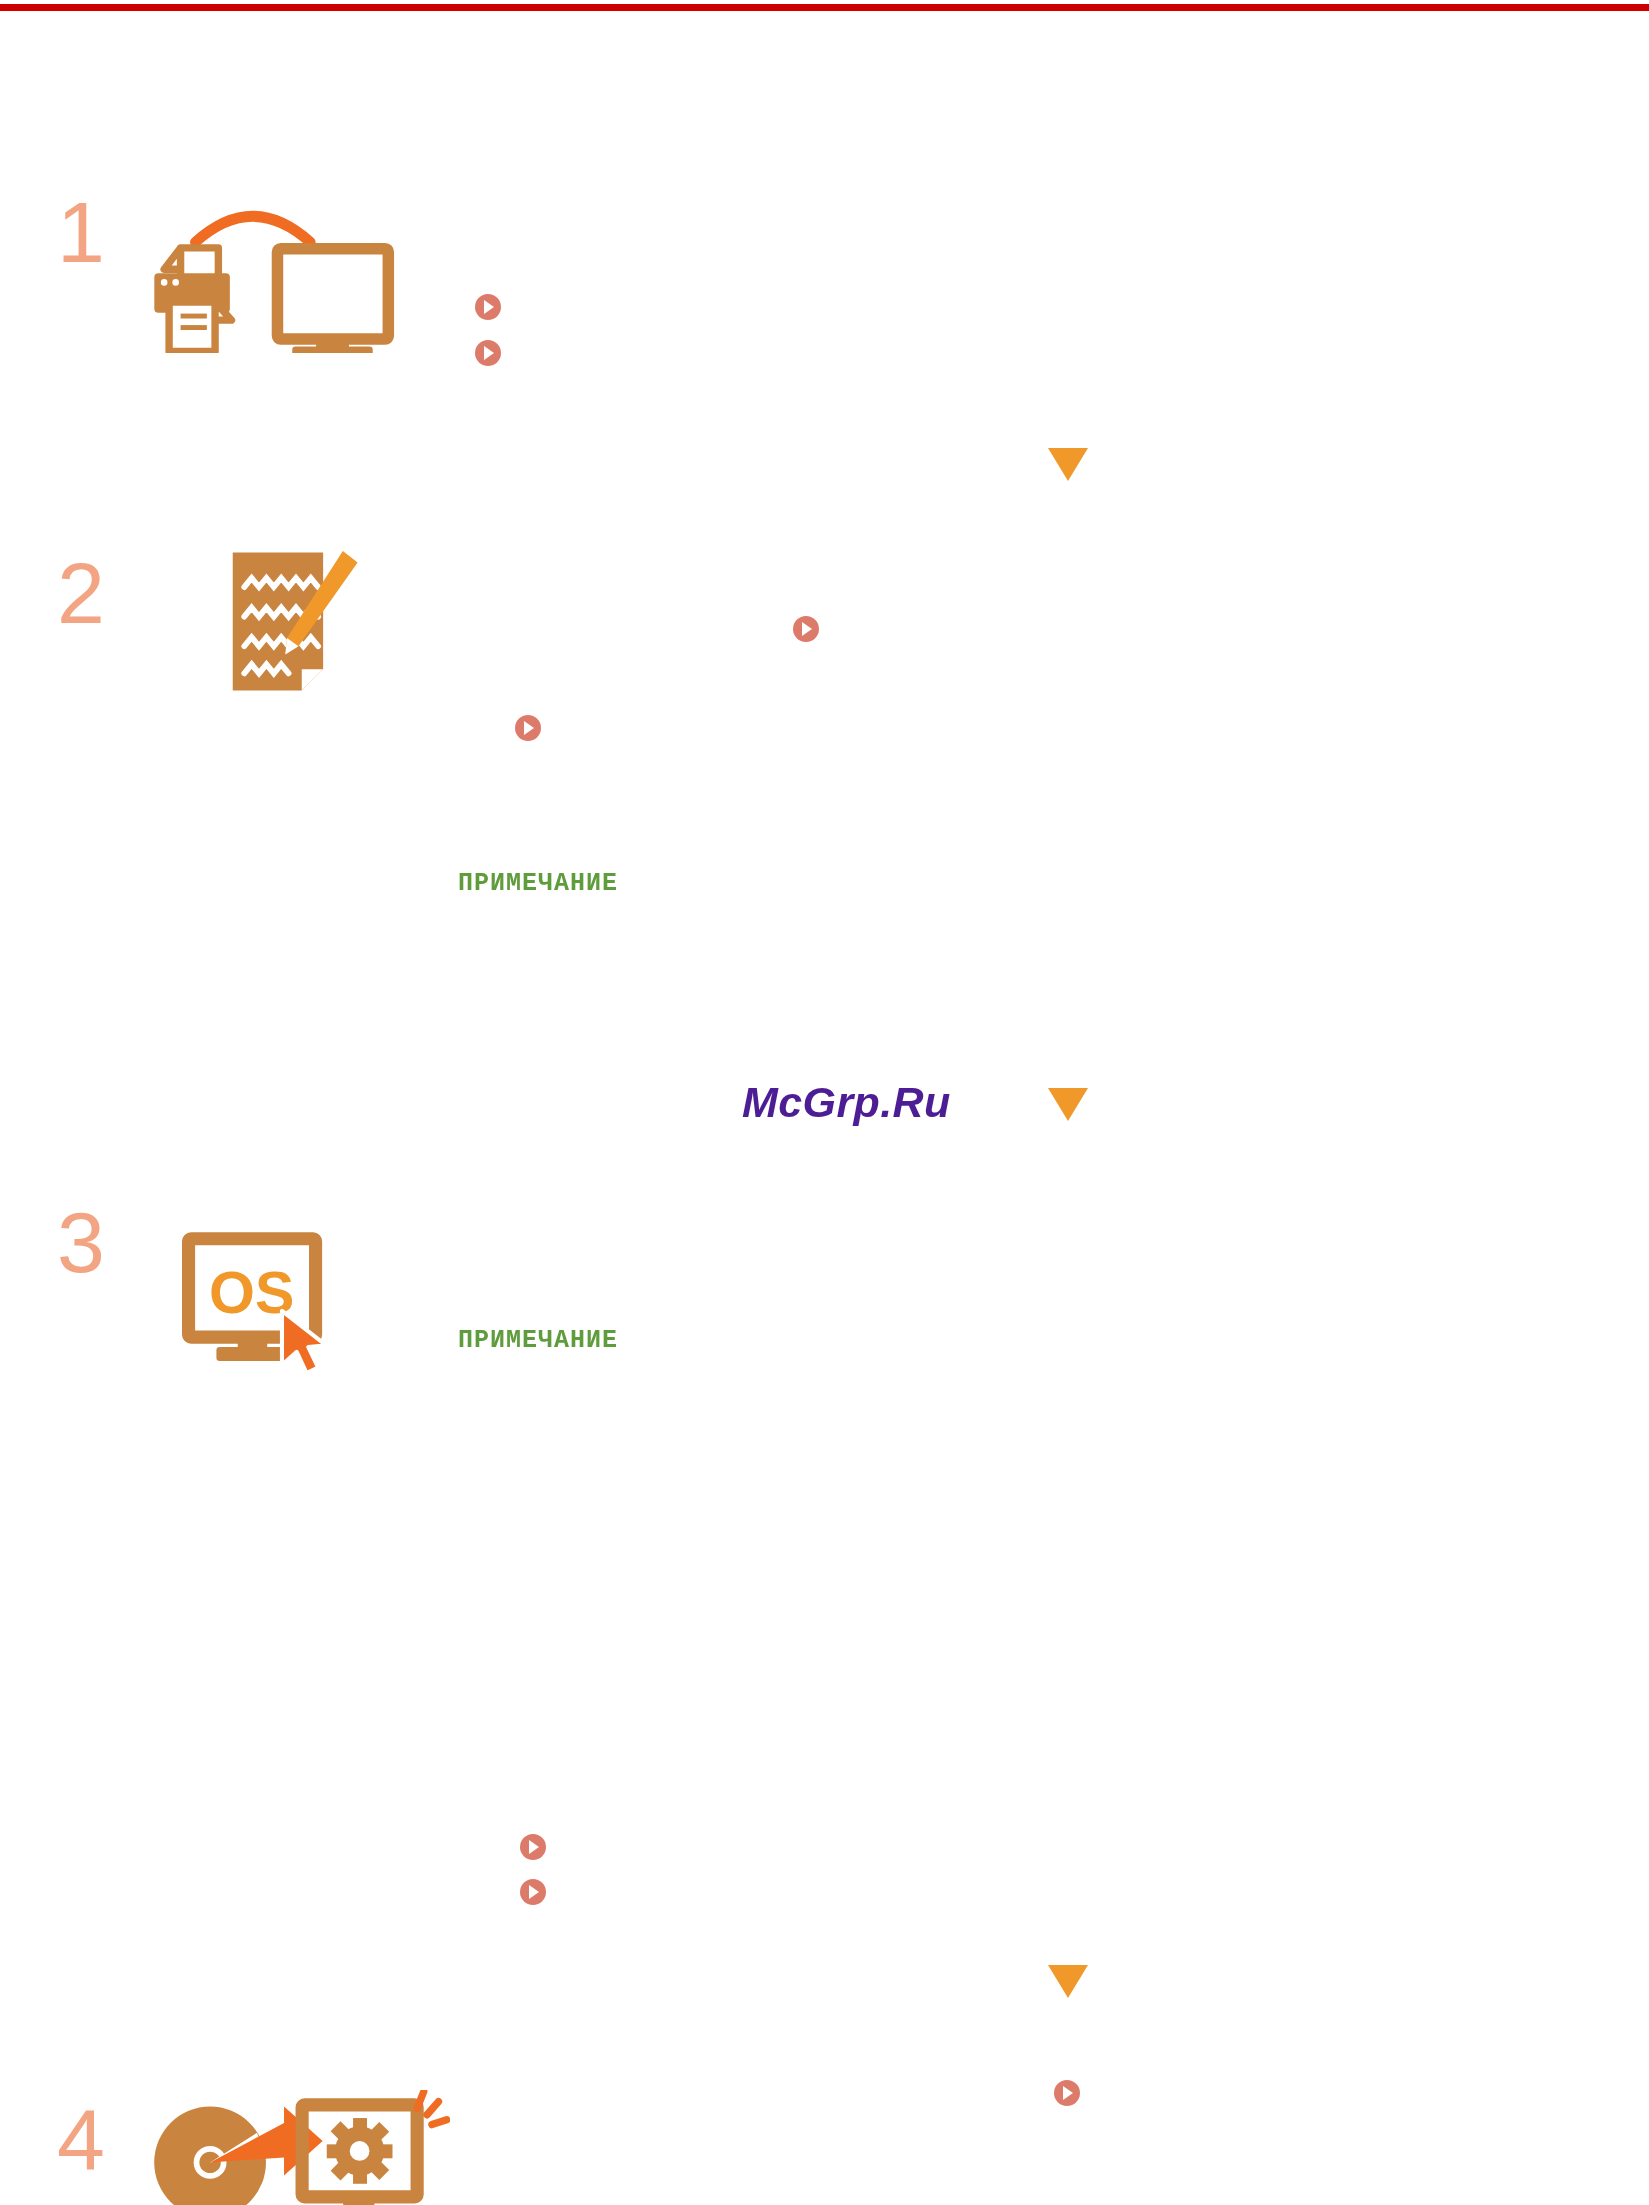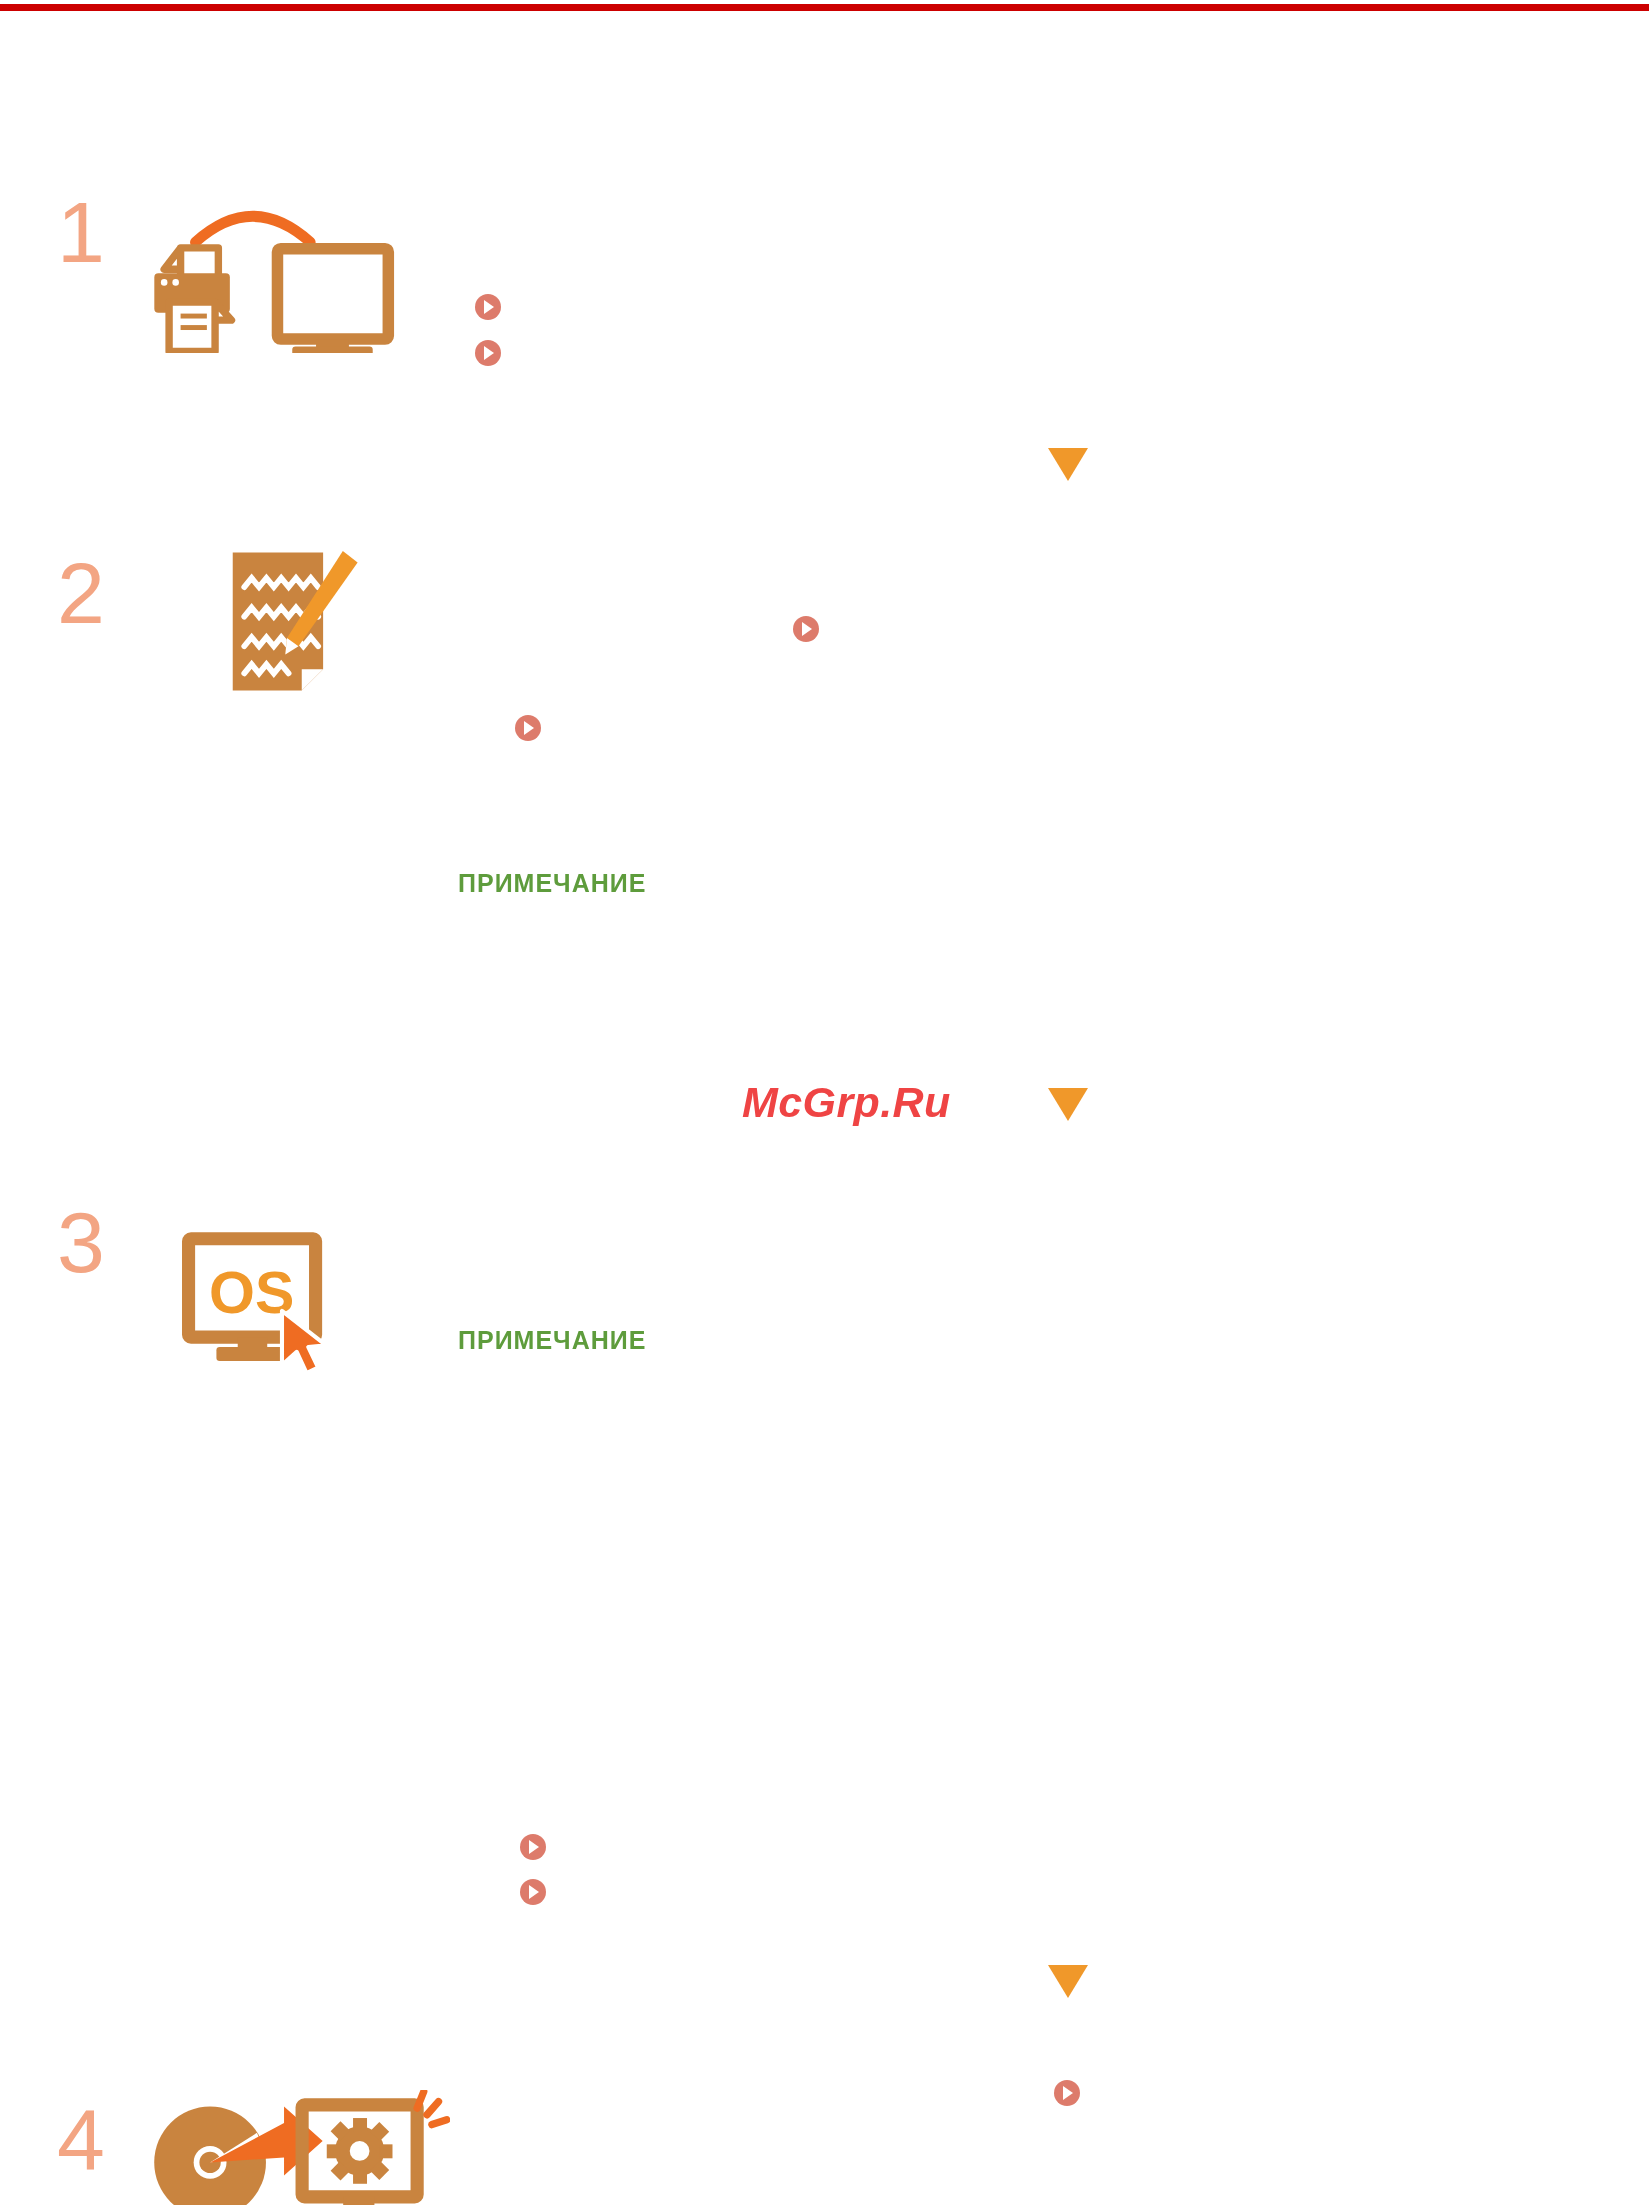--- a/index.html
+++ b/index.html
@@ -37,37 +37,37 @@
     font-size: 86px;
     line-height: 1;
     color: #f3a583;
     letter-spacing: 0;
     user-select: none;
   }
 
   
   .note-head {
     position: absolute;
-    font-family: Liberation Sans, sans-serif;
+    font-family: Liberation Mono, monospace;
     font-weight: bold;
     font-size: 25px;
     letter-spacing: 1px;
     color: #5e9c3c;
     white-space: nowrap;
     text-align: center;
   }
 
   
   .watermark {
     position: absolute;
     font-family: "Liberation Sans", sans-serif;
     font-style: italic;
     font-weight: bold;
     font-size: 43px;
-    color: #ef4444;
+    color: #4c1d95;
     white-space: nowrap;
     letter-spacing: 0.4px;
   }
 
   
   .bullet {
     position: absolute;
     width: 26px;
     height: 26px;
     border-radius: 50%;

